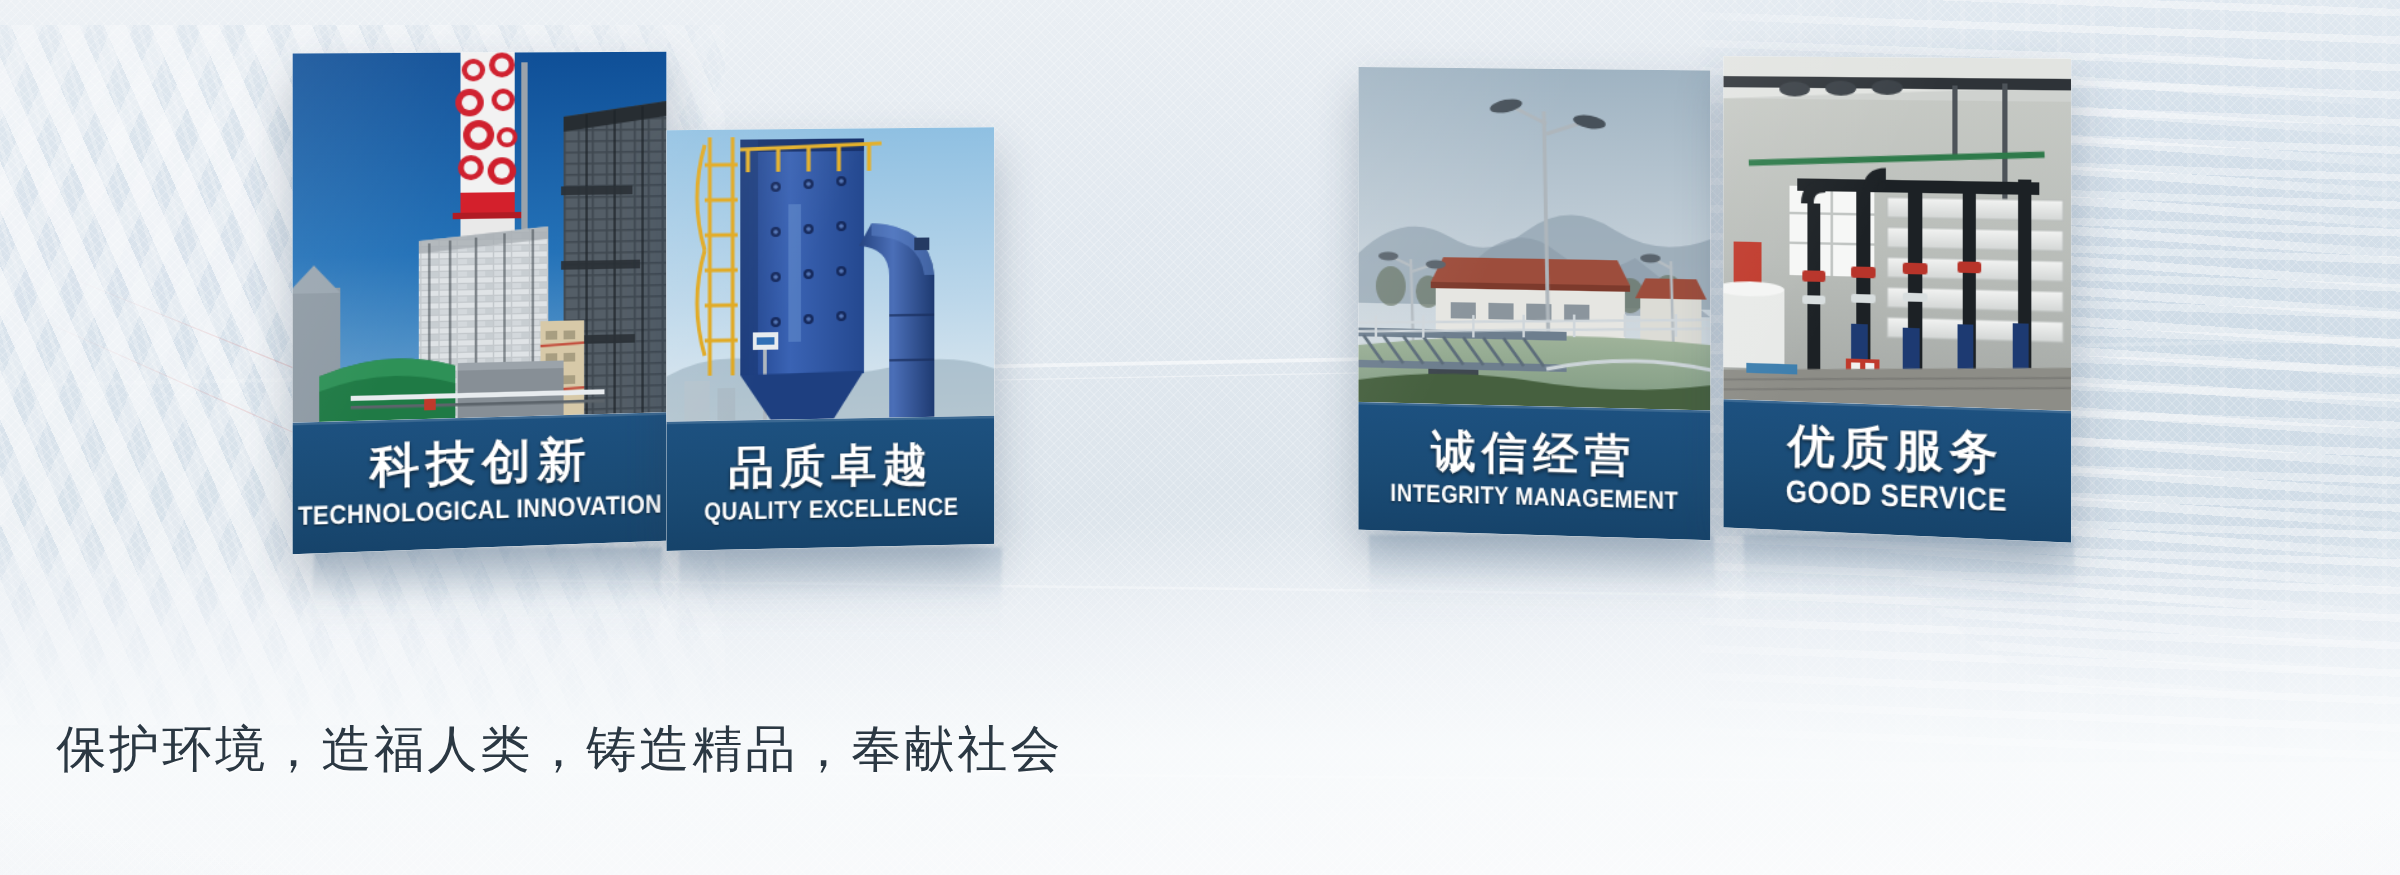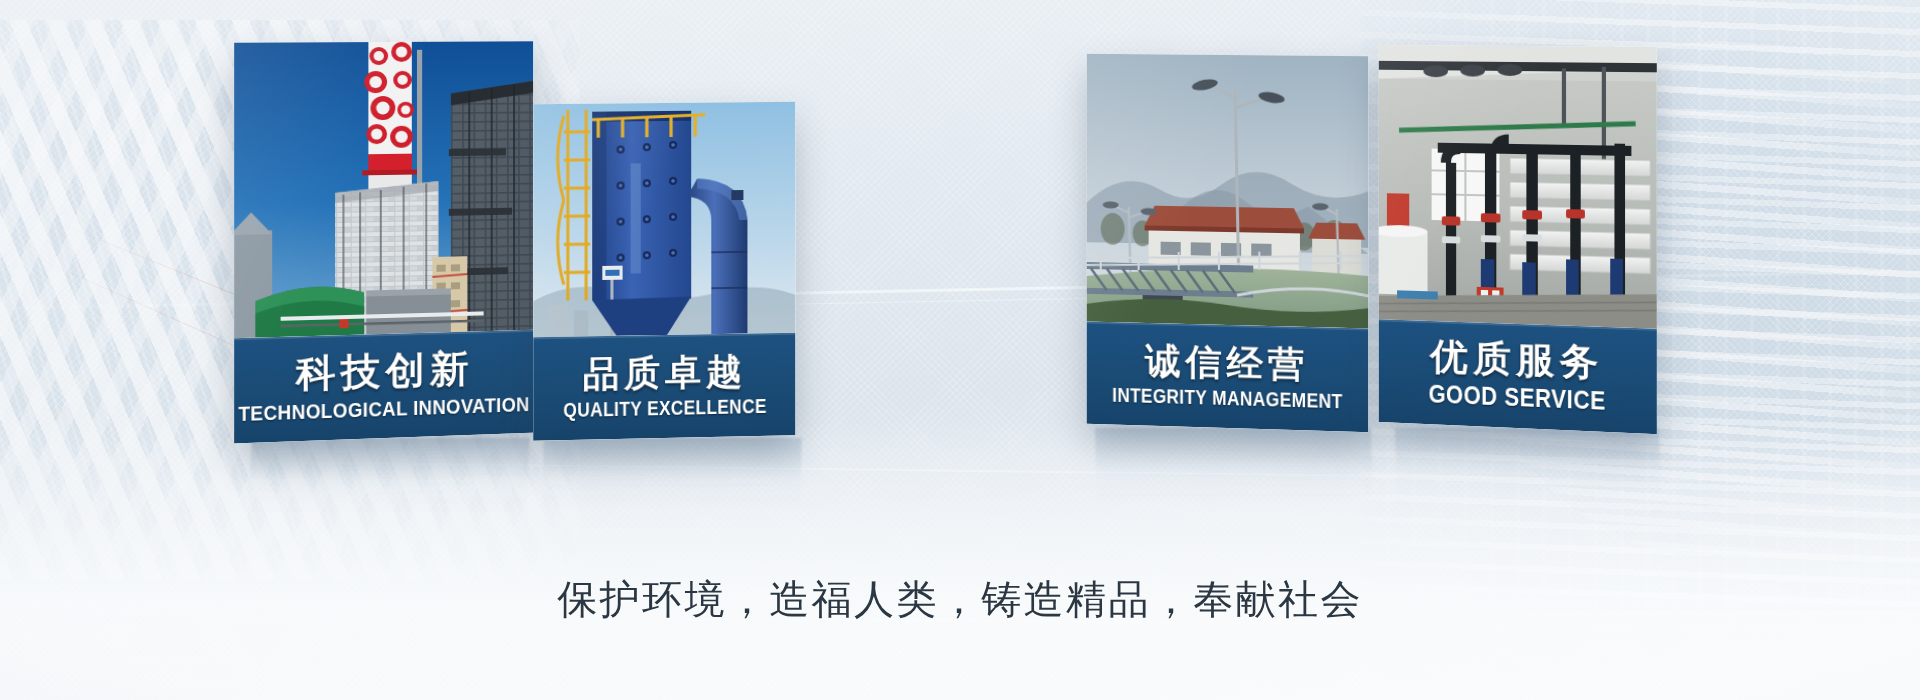--- a/index.html
+++ b/index.html
@@ -153,27 +153,27 @@
   .reflect {
     position:absolute;
     background:linear-gradient(180deg, rgba(168,188,206,.50), rgba(210,222,233,.12) 55%, transparent 100%);
     filter:blur(1.2px);
     pointer-events:none;
   }
 
   
   #tagline {
     position:absolute; left:0; right:0; top:572px;
-    text-align:center;
     font-size:40px;
     color:#2b3843;
     letter-spacing:.06em;
     font-weight:400;
     text-shadow:0 1px 2px rgba(255,255,255,.8);
     white-space:nowrap;
+    padding-left:45px;
   }
 </style>
 </head>
 <body>
 
 <div id="stage">
 
   <div class="bg-sky"></div>
   <div class="bg-lattice-left"></div>
   <div class="bg-facade-right"></div>

